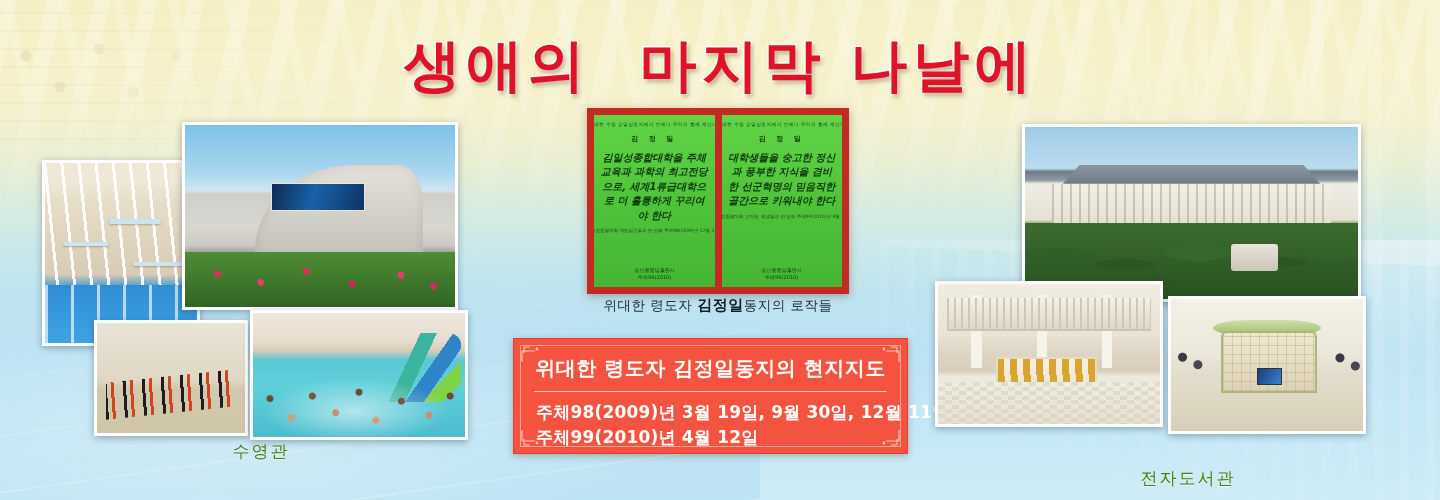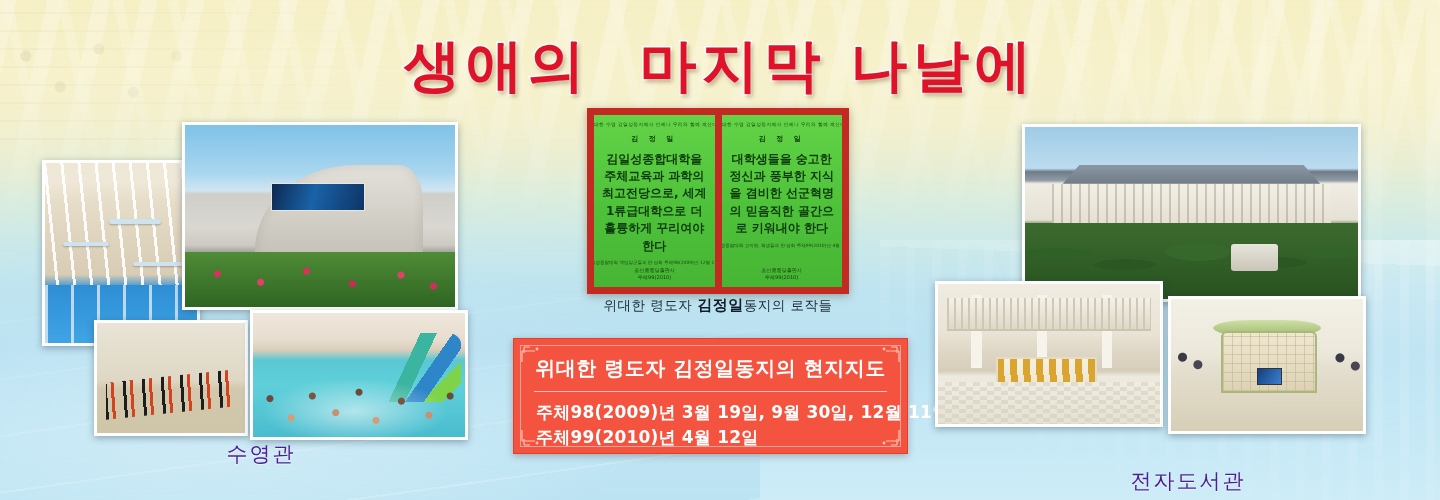--- a/index.html
+++ b/index.html
@@ -295,21 +295,21 @@
     background:#c32a22;padding:7px;display:flex;gap:7px;
   }
   .book{
     flex:1;background:linear-gradient(to bottom,#63d447,#4ec13a 55%,#46b534);
     box-sizing:border-box;padding:9px 6px 6px;
     display:flex;flex-direction:column;align-items:center;
     color:#0f3d10;text-align:center;line-height:1.25;overflow:hidden;
   }
   .book .slogan{font-size:3.1px;letter-spacing:.2px;color:#1c4a14;margin-bottom:7px;transform:scale(1.55);}
   .book .author{font-size:7px;font-weight:700;letter-spacing:4px;color:#12400f;margin-bottom:7px;}
-  .book .btitle{font-size:12px;font-weight:700;color:#0d3a0c;line-height:1.45;margin-bottom:6px;}
+  .book .btitle{font-size:10px;font-weight:700;color:#0d3a0c;line-height:1.45;margin-bottom:6px;font-style:italic;}
   .book .bsub{font-size:3px;color:#1d4a17;line-height:1.5;transform:scale(1.5);margin-bottom:4px;}
   .book .pub{margin-top:auto;font-size:3.4px;color:#15430f;line-height:1.6;transform:scale(1.5);}
   .books-caption{
     position:absolute;left:560px;top:296px;width:316px;text-align:center;
     font-size:13.5px;color:#20303c;letter-spacing:.5px;white-space:nowrap;
   }
   .books-caption b{font-weight:700;font-size:15px;color:#101d28;text-align:right;}
 
   
   .infobox{
@@ -338,21 +338,21 @@
     margin:0 10px 8px;
   }
   .infobox .line{
     position:relative;color:#ffffff;font-size:17px;font-weight:700;
     letter-spacing:.2px;padding-left:12px;line-height:1.45;white-space:nowrap;
   }
 
   
   .caption{
     position:absolute;text-align:center;
-    font-size:21px;color:#4c1d95;letter-spacing:2px;font-weight:400;
+    font-size:17px;color:#4d7c0f;letter-spacing:2px;font-weight:400;
     text-shadow:0 1px 1px rgba(255,255,255,.7);
   }
   #cap-pool{left:196px;top:440px;width:130px;}
   #cap-lib{left:1083px;top:443px;width:210px;margin-top:24px;}
 </style>
 </head>
 <body>
 
 <div class="stage">
 

